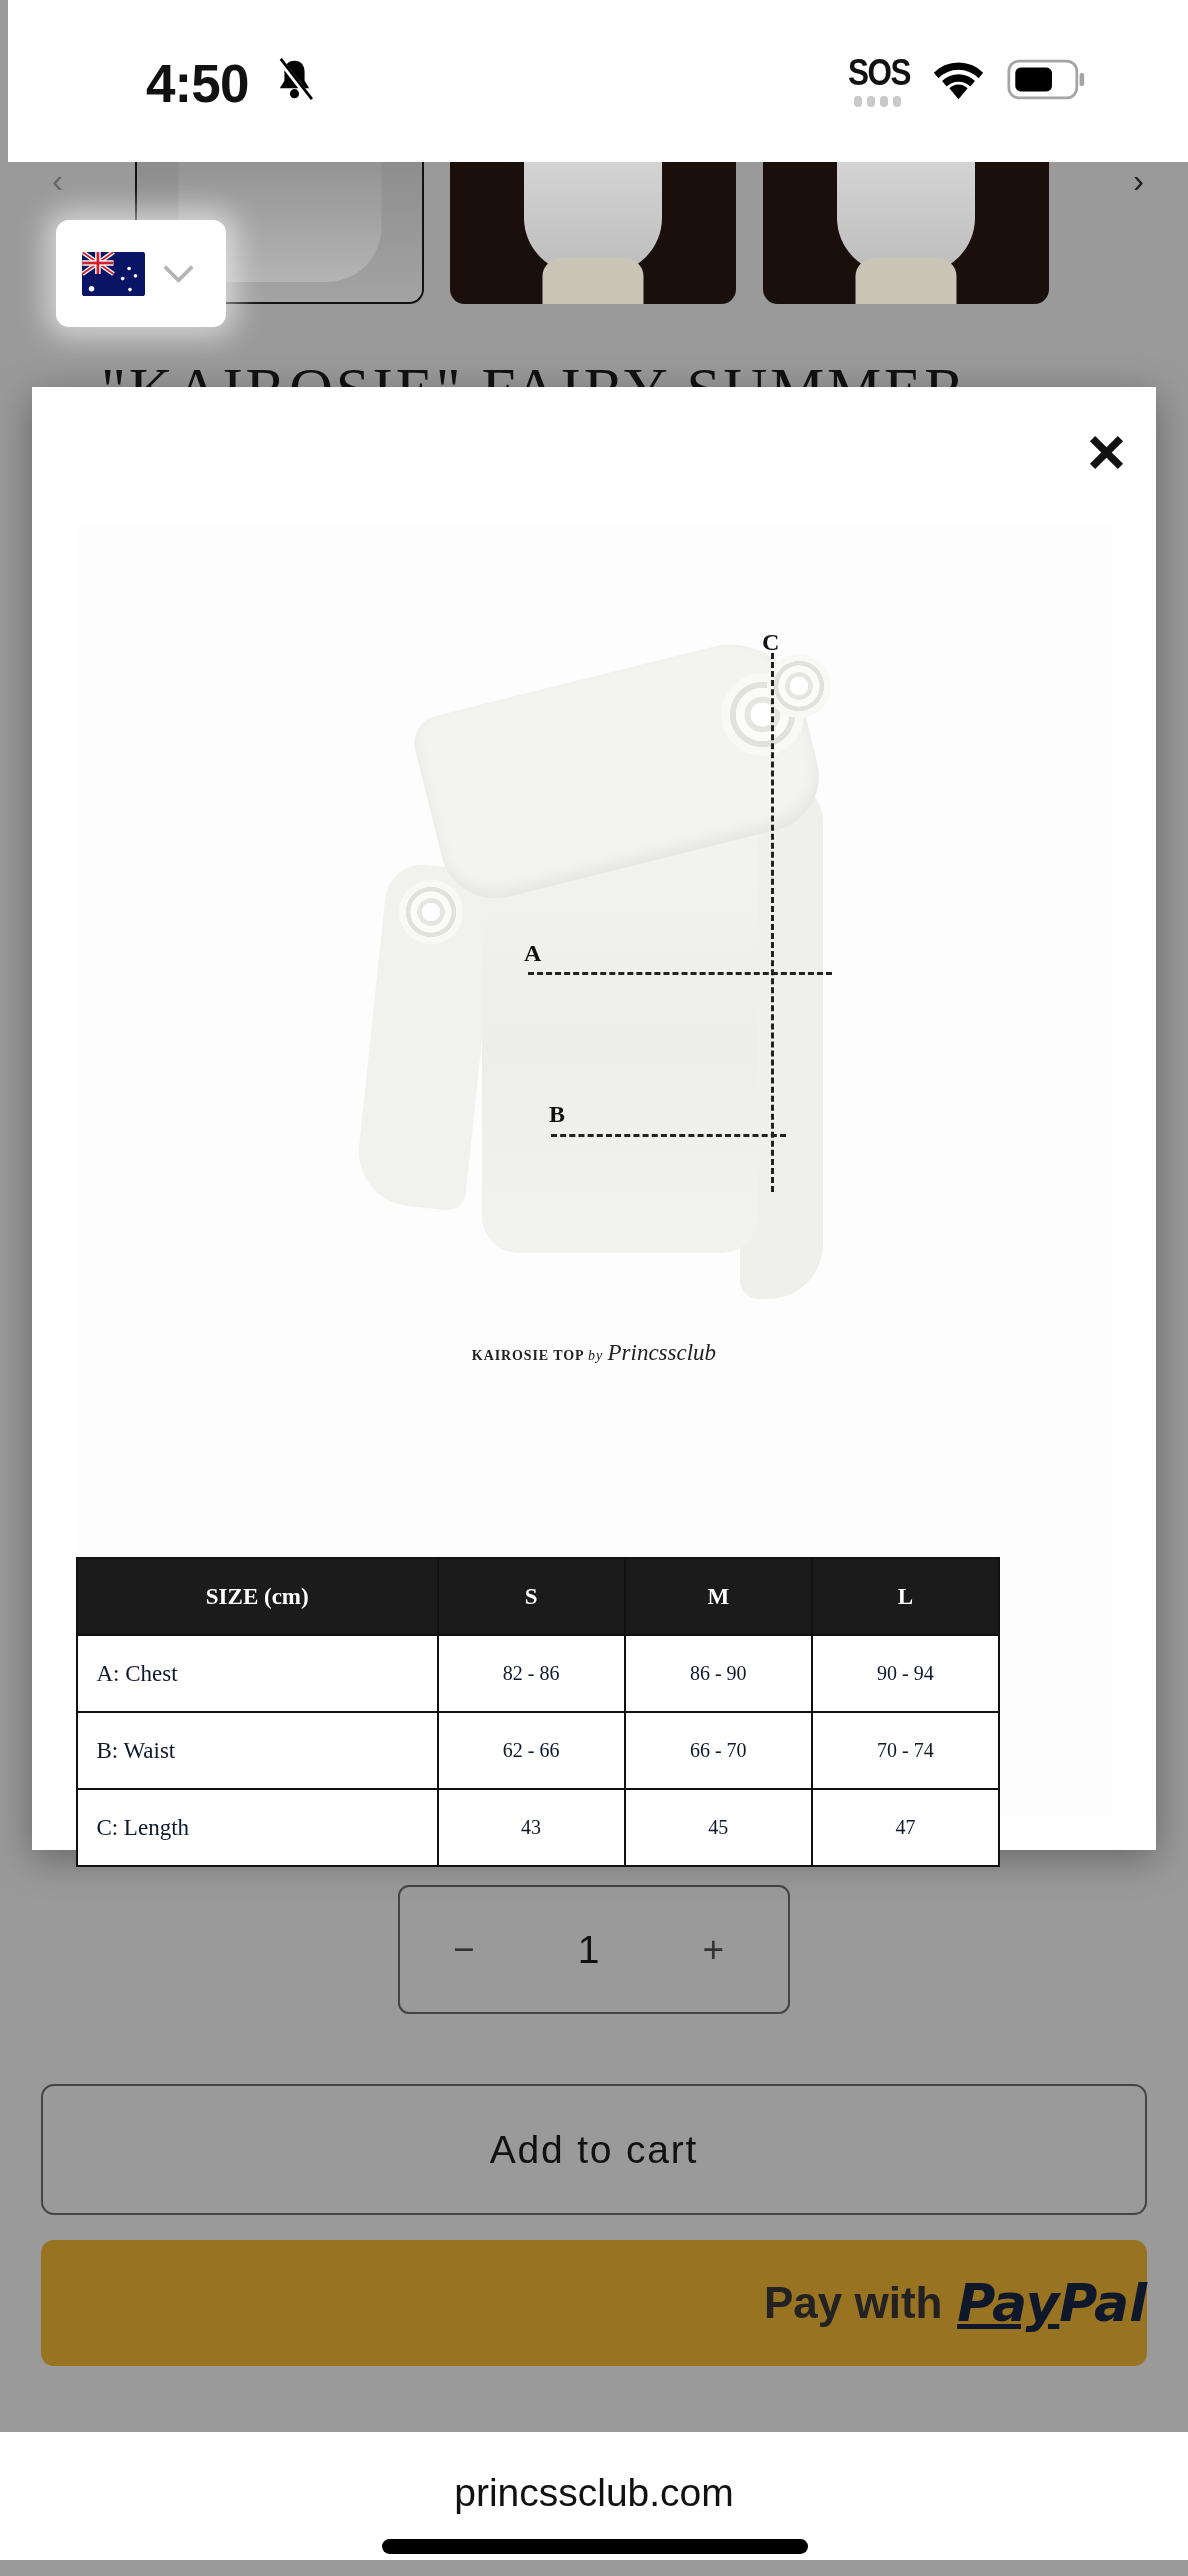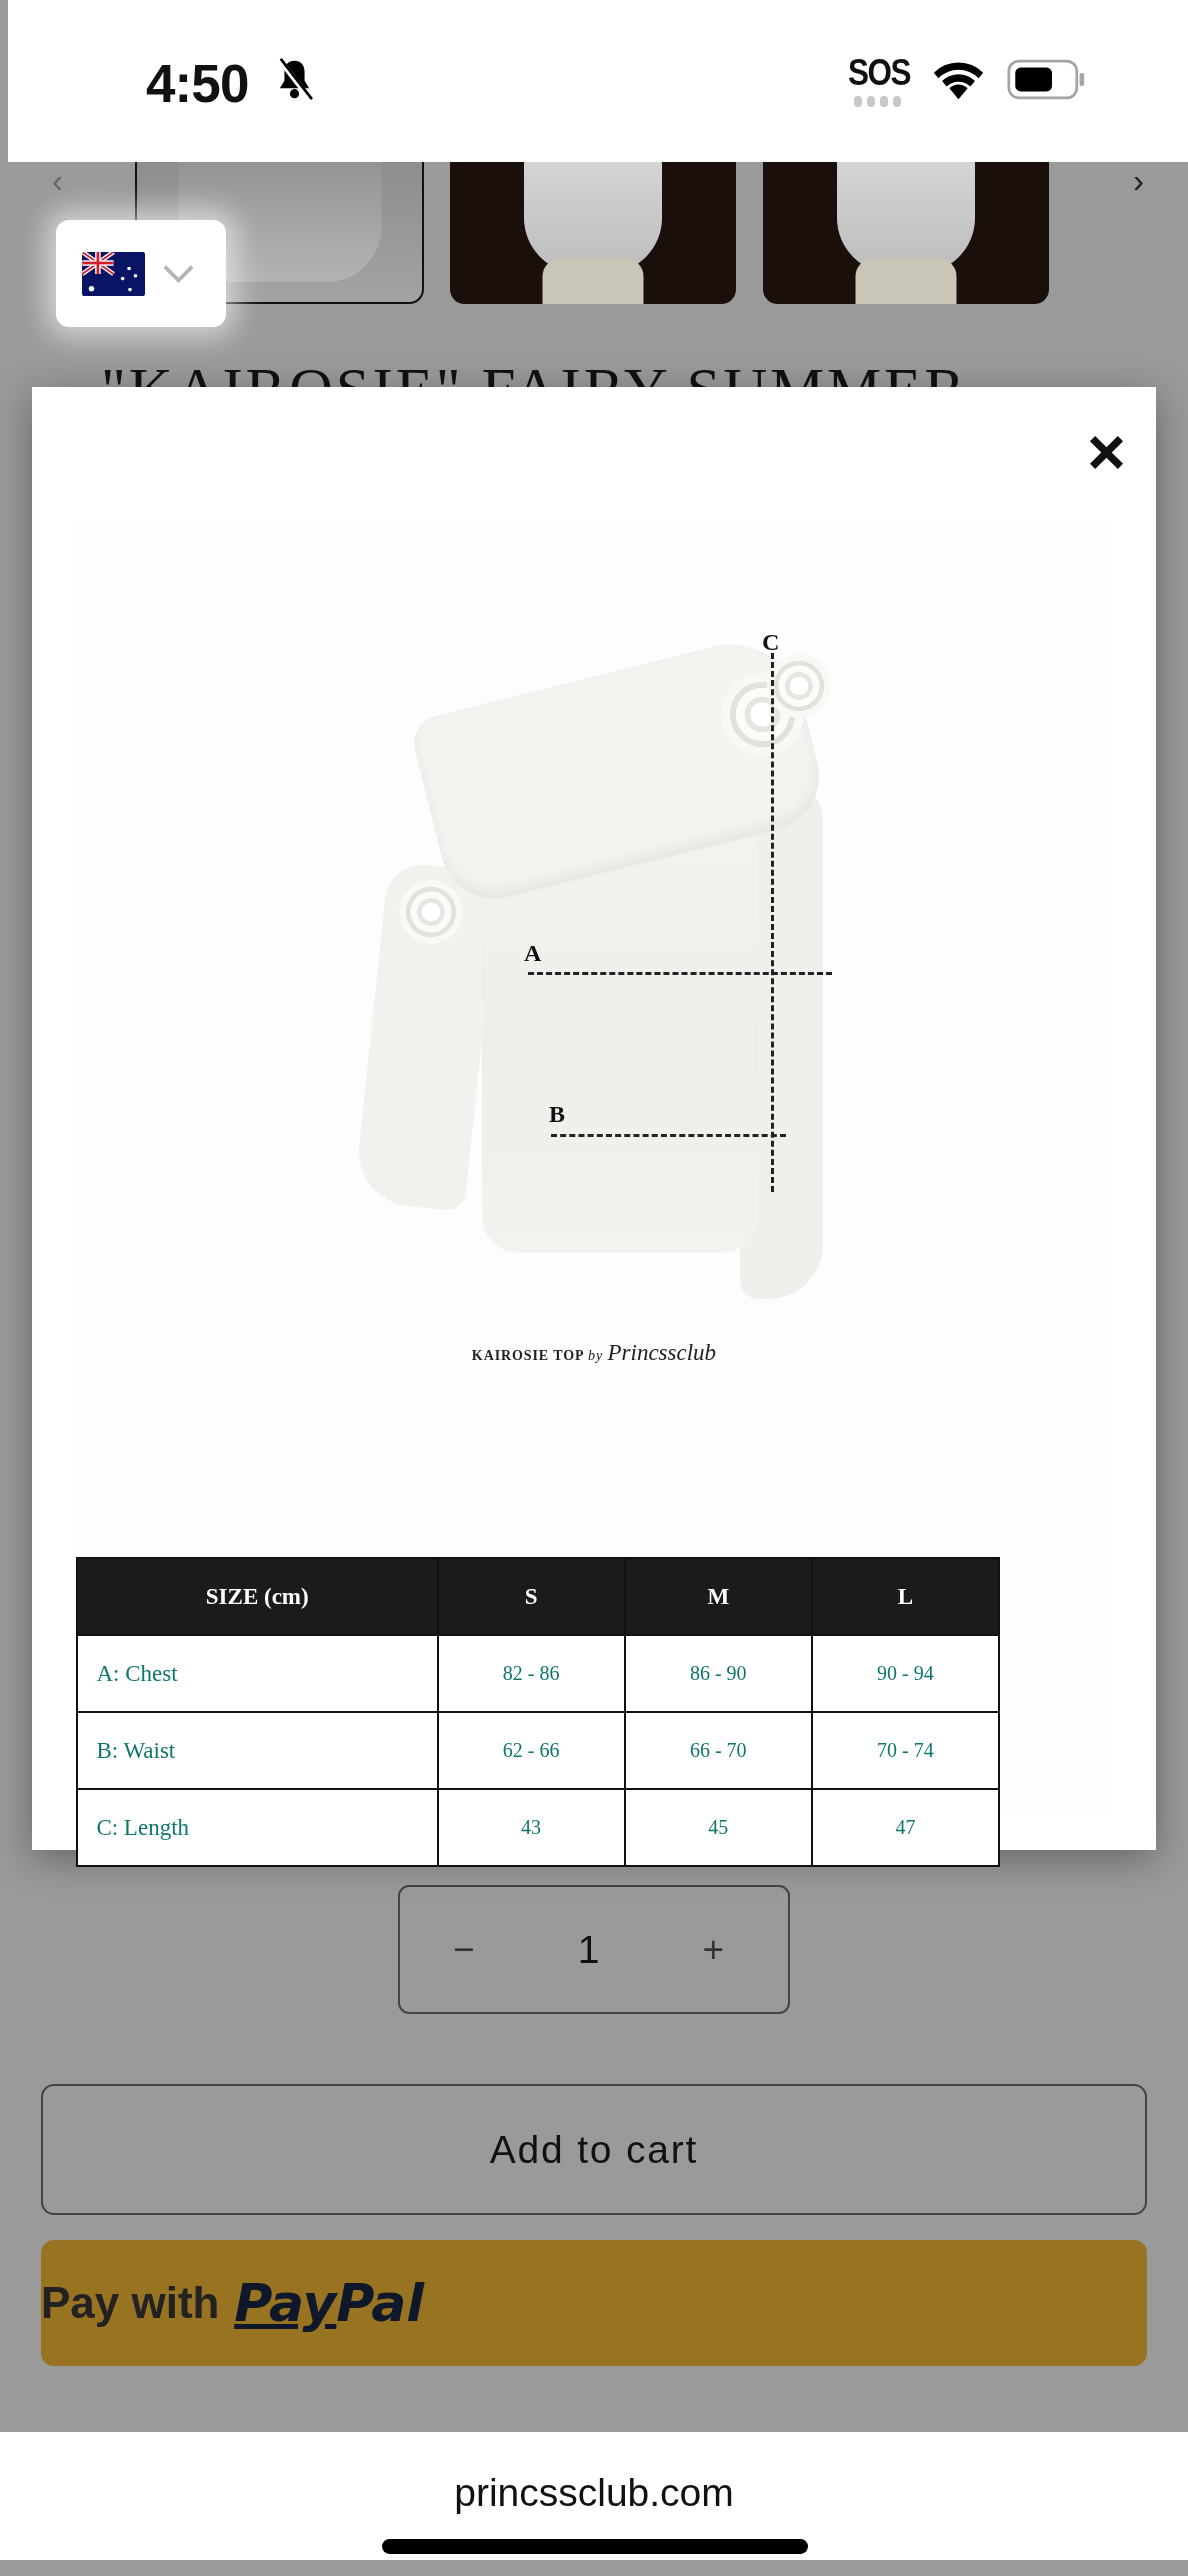--- a/index.html
+++ b/index.html
@@ -32,21 +32,21 @@
   .country-picker { position: absolute; left: 56px; top: 58px; width: 170px; height: 107px; background: #ffffff; border-radius: 13px; box-shadow: 0 0 28px 11px rgba(255,255,255,0.55); display: flex; align-items: center; padding-left: 26px; gap: 16.6px; z-index: 5; }
   .flag { width: 63px; height: 44px; border-radius: 2.8px; background: #0a1464; position: relative; overflow: hidden; }
   .chev { width: 33px; height: 22px; }
 
   .product-title { position: absolute; left: 101px; top: 193px; font-family: "Liberation Serif", serif; font-size: 61px; letter-spacing: 2.8px; color: #111; white-space: nowrap; }
 
   .qty-stepper { position: absolute; left: 398px; top: 1723px; width: 392px; height: 129px; border: 2.8px solid #444; border-radius: 11px; display: flex; align-items: center; justify-content: space-between; padding: 0 64px 0 53px; }
   .qty-btn { font-size: 37px; color: #333; cursor: pointer; }
   .qty-val { font-size: 39px; color: #111; }
   .add-cart { position: absolute; left: 41px; top: 1922px; width: 1106px; height: 131px; border: 2.8px solid #444; border-radius: 13px; display: flex; align-items: center; justify-content: center; font-size: 39px; letter-spacing: 1.8px; color: #111; }
-  .paypal-btn { position: absolute; left: 41px; top: 2078px; width: 1106px; height: 126px; background: #987322; border-radius: 13px; display: flex; align-items: center; justify-content: flex-start; gap: 14.7px; }
+  .paypal-btn { position: absolute; left: 41px; top: 2078px; width: 1106px; height: 126px; background: #987322; border-radius: 13px; display: flex; align-items: center; justify-content: flex-end; gap: 14.7px; }
   .paypal-pre { font-size: 44px; font-weight: bold; color: #222; }
   .paypal-logo { font-size: 52px; font-weight: bold; font-style: italic; font-family: "DejaVu Sans", sans-serif; }
   .pp-pay { color: #0f172a; text-decoration: underline; }
   .pp-pal { color: #0f172a; }
   .more-pay { position: absolute; left: 0; top: 2242px; width: 1188px; text-align: center; font-size: 37px; color: #222; height: 28px; overflow: hidden; line-height: 52px; }
 
   
   .modal { position: absolute; left: 32px; top: 387px; width: 1124px; height: 1463px; background: #ffffff; box-shadow: 0 9.2px 37px rgba(0,0,0,0.35); z-index: 10; }
   .modal-close { position: absolute; left: 1055px; top: 46px; width: 39px; height: 39px; cursor: pointer; }
   .size-chart { position: absolute; left: 44px; top: 138px; width: 1036px; height: 1290px; background: #fdfdfd; }
@@ -61,21 +61,21 @@
   .dash-b { position: absolute; left: 180px; top: 498px; width: 235px; border-top: 3.7px dashed #222; }
   .dash-c { position: absolute; left: 400px; top: 16.6px; height: 539px; border-left: 3.7px dashed #222; }
   .lbl { position: absolute; font-family: "Liberation Serif", serif; font-size: 24px; font-weight: bold; color: #111; }
   .caption { position: absolute; left: 0; top: 815px; width: 1036px; text-align: center; font-family: "Liberation Serif", serif; font-size: 14px; font-weight: bold; letter-spacing: 0.9px; color: #222; }
   .caption .script { font-style: italic; font-weight: normal; font-size: 23px; letter-spacing: 0; }
   .caption .by { font-style: italic; font-weight: normal; font-size: 14px; }
 
   table.size-table { position: absolute; left: 0; top: 1032px; width: 924px; border-collapse: collapse; font-family: "Liberation Serif", serif; padding-left: 41px; }
   .size-table th, .size-table td { border: 2.8px solid #111; height: 77px; text-align: center; font-size: 22px; }
   .size-table th { background: #1b1b1b; color: #fff; font-weight: bold; font-size: 23px; }
-  .size-table td { background: #fff; color: #0f766e; font-size: 20px; }
+  .size-table td { background: #fff; color: #0f172a; font-size: 20px; }
   .size-table td.row-h { text-align: left; padding-left: 18.4px; font-size: 23px; }
 
   
   .url-bar { position: absolute; left: 0; top: 2432px; width: 1188px; height: 128px; background: #ffffff; z-index: 20; }
   .url-text { position: absolute; left: 0; top: 39px; width: 1188px; text-align: center; font-size: 39px; color: #111; }
   .home-indicator { position: absolute; left: 382px; top: 107px; width: 426px; height: 14.7px; border-radius: 7.4px; background: #000; }
 </style>
 </head>
 <body>
 

